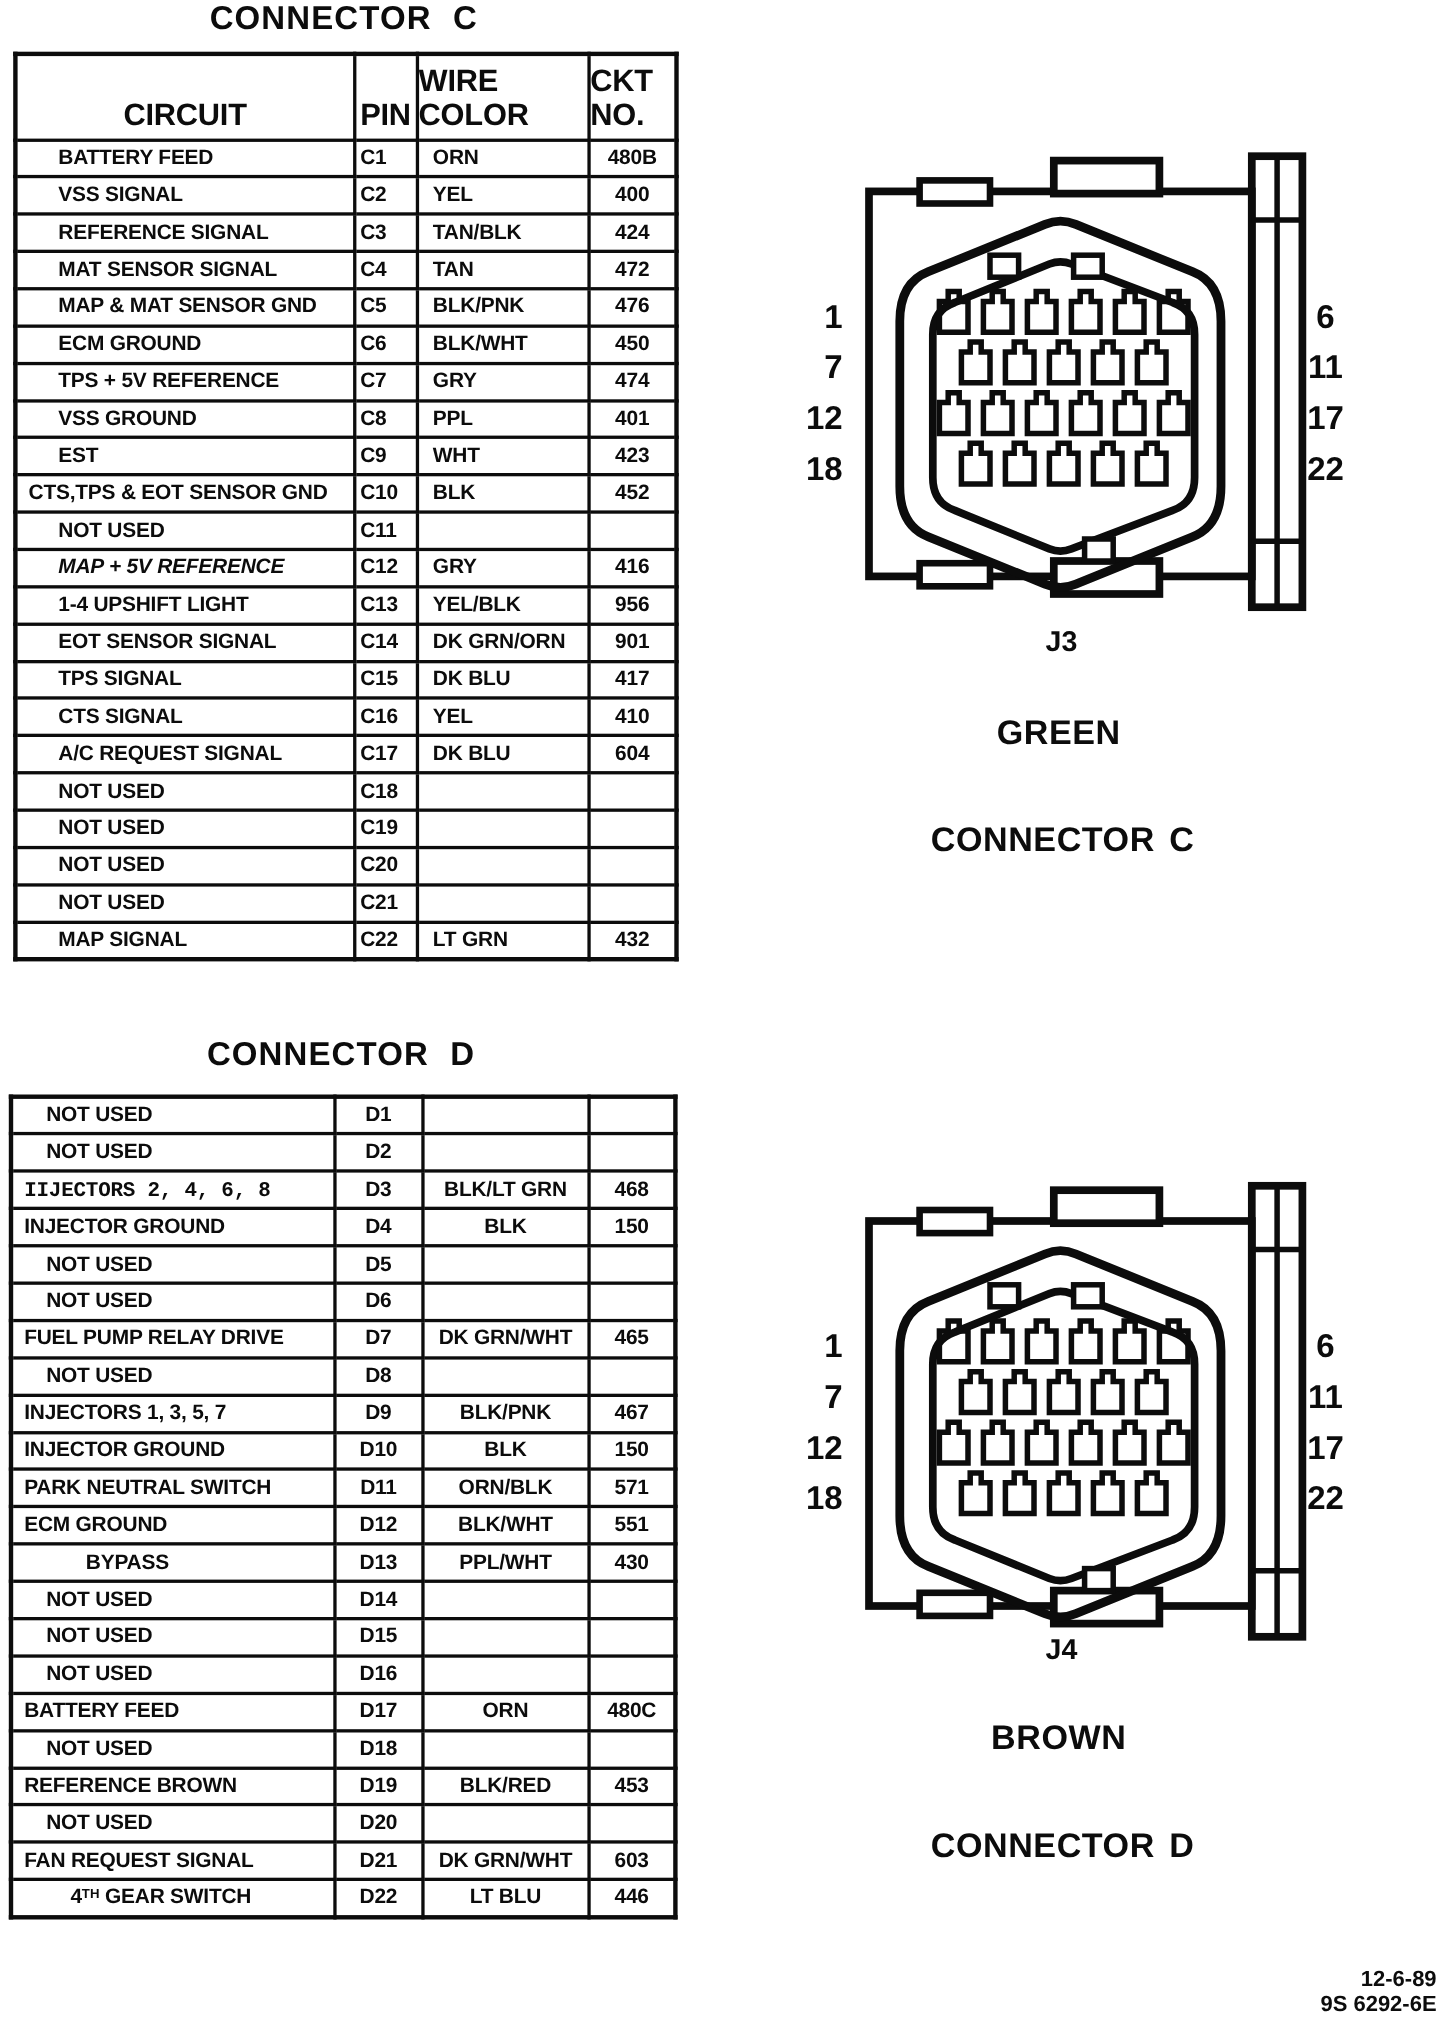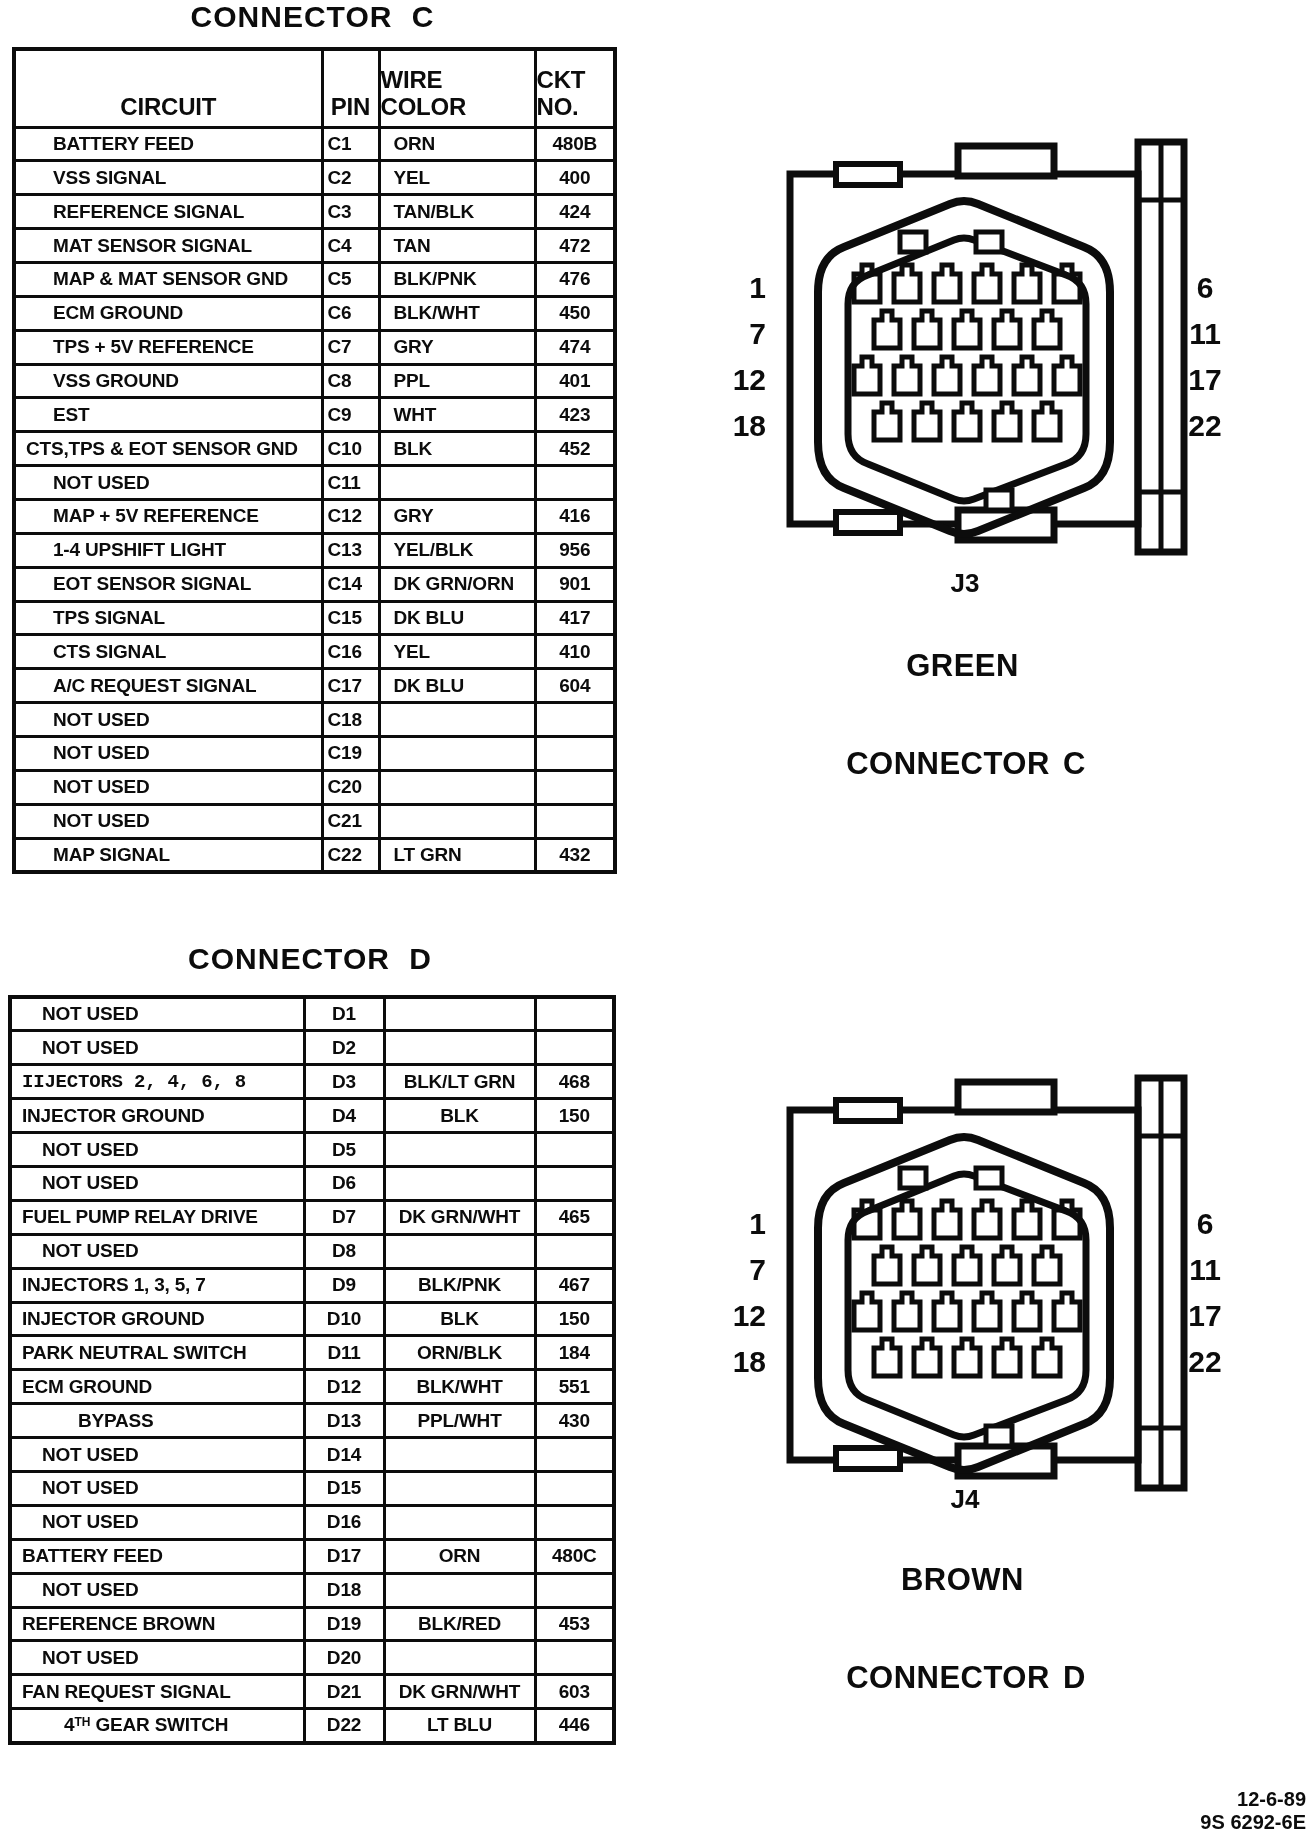--- a/index.html
+++ b/index.html
@@ -22,21 +22,21 @@
   }
   .table-c{ left:12px; top:47px;  width:601px; }
   .table-d{ left:8px;  top:995px; width:604px; }
   .pin-table th,.pin-table td{
     border:3px solid var(--ink); padding:0; font-weight:bold;
     white-space:nowrap; overflow:hidden; letter-spacing:-0.2px;
   }
   .table-c thead tr{ height:78px; }
   .table-c tbody tr{ height:33.86px; }
   .table-d tbody tr{ height:33.9px; }
-  .pin-table th{ vertical-align:bottom; padding-bottom:5px; font-size:24px; line-height:1.12; }
+  .pin-table th{ vertical-align:bottom; padding-bottom:5px; font-size:28px; line-height:1.12; }
   .h-circuit{ text-align:center; }
   .h-pin{ text-align:center; }
   .h-wire{ text-align:left; padding-left:12px; }
   .h-ckt{ text-align:left; padding-left:8px; }
   .pin-table td{ font-size:19px; vertical-align:middle; }
   td.c-circuit{ text-align:left; }
   .table-c td.c-pin{ text-align:left; padding-left:4px; }
   .table-d td.c-pin{ text-align:center; }
   .table-c td.c-wire{ text-align:left; padding-left:13px; }
   .table-d td.c-wire{ text-align:center; }
@@ -150,21 +150,21 @@
           <td class="c-wire">BLK</td>
           <td class="c-ckt">452</td>
         </tr>
         <tr>
           <td class="c-circuit" style="padding-left: 37px;">NOT USED</td>
           <td class="c-pin">C11</td>
           <td class="c-wire"></td>
           <td class="c-ckt"></td>
         </tr>
         <tr>
-          <td class="c-circuit" style="padding-left: 37px;">MAP + 5V REFERENCE</td>
+          <td class="c-circuit" style="padding-left: 37px; font-style: italic;">MAP + 5V REFERENCE</td>
           <td class="c-pin">C12</td>
           <td class="c-wire">GRY</td>
           <td class="c-ckt">416</td>
         </tr>
         <tr>
           <td class="c-circuit" style="padding-left: 37px;">1-4 UPSHIFT LIGHT</td>
           <td class="c-pin">C13</td>
           <td class="c-wire">YEL/BLK</td>
           <td class="c-ckt">956</td>
         </tr>
@@ -292,21 +292,21 @@
         <tr>
           <td class="c-circuit" style="padding-left: 10px;">INJECTOR GROUND</td>
           <td class="c-pin">D10</td>
           <td class="c-wire">BLK</td>
           <td class="c-ckt">150</td>
         </tr>
         <tr>
           <td class="c-circuit" style="padding-left: 10px; margin-top: 12px;">PARK NEUTRAL SWITCH</td>
           <td class="c-pin">D11</td>
           <td class="c-wire">ORN/BLK</td>
-          <td class="c-ckt">184</td>
+          <td class="c-ckt">571</td>
         </tr>
         <tr>
           <td class="c-circuit" style="padding-left: 10px;">ECM GROUND</td>
           <td class="c-pin">D12</td>
           <td class="c-wire">BLK/WHT</td>
           <td class="c-ckt">551</td>
         </tr>
         <tr>
           <td class="c-circuit" style="padding-left: 66px;">BYPASS</td>
           <td class="c-pin">D13</td>

